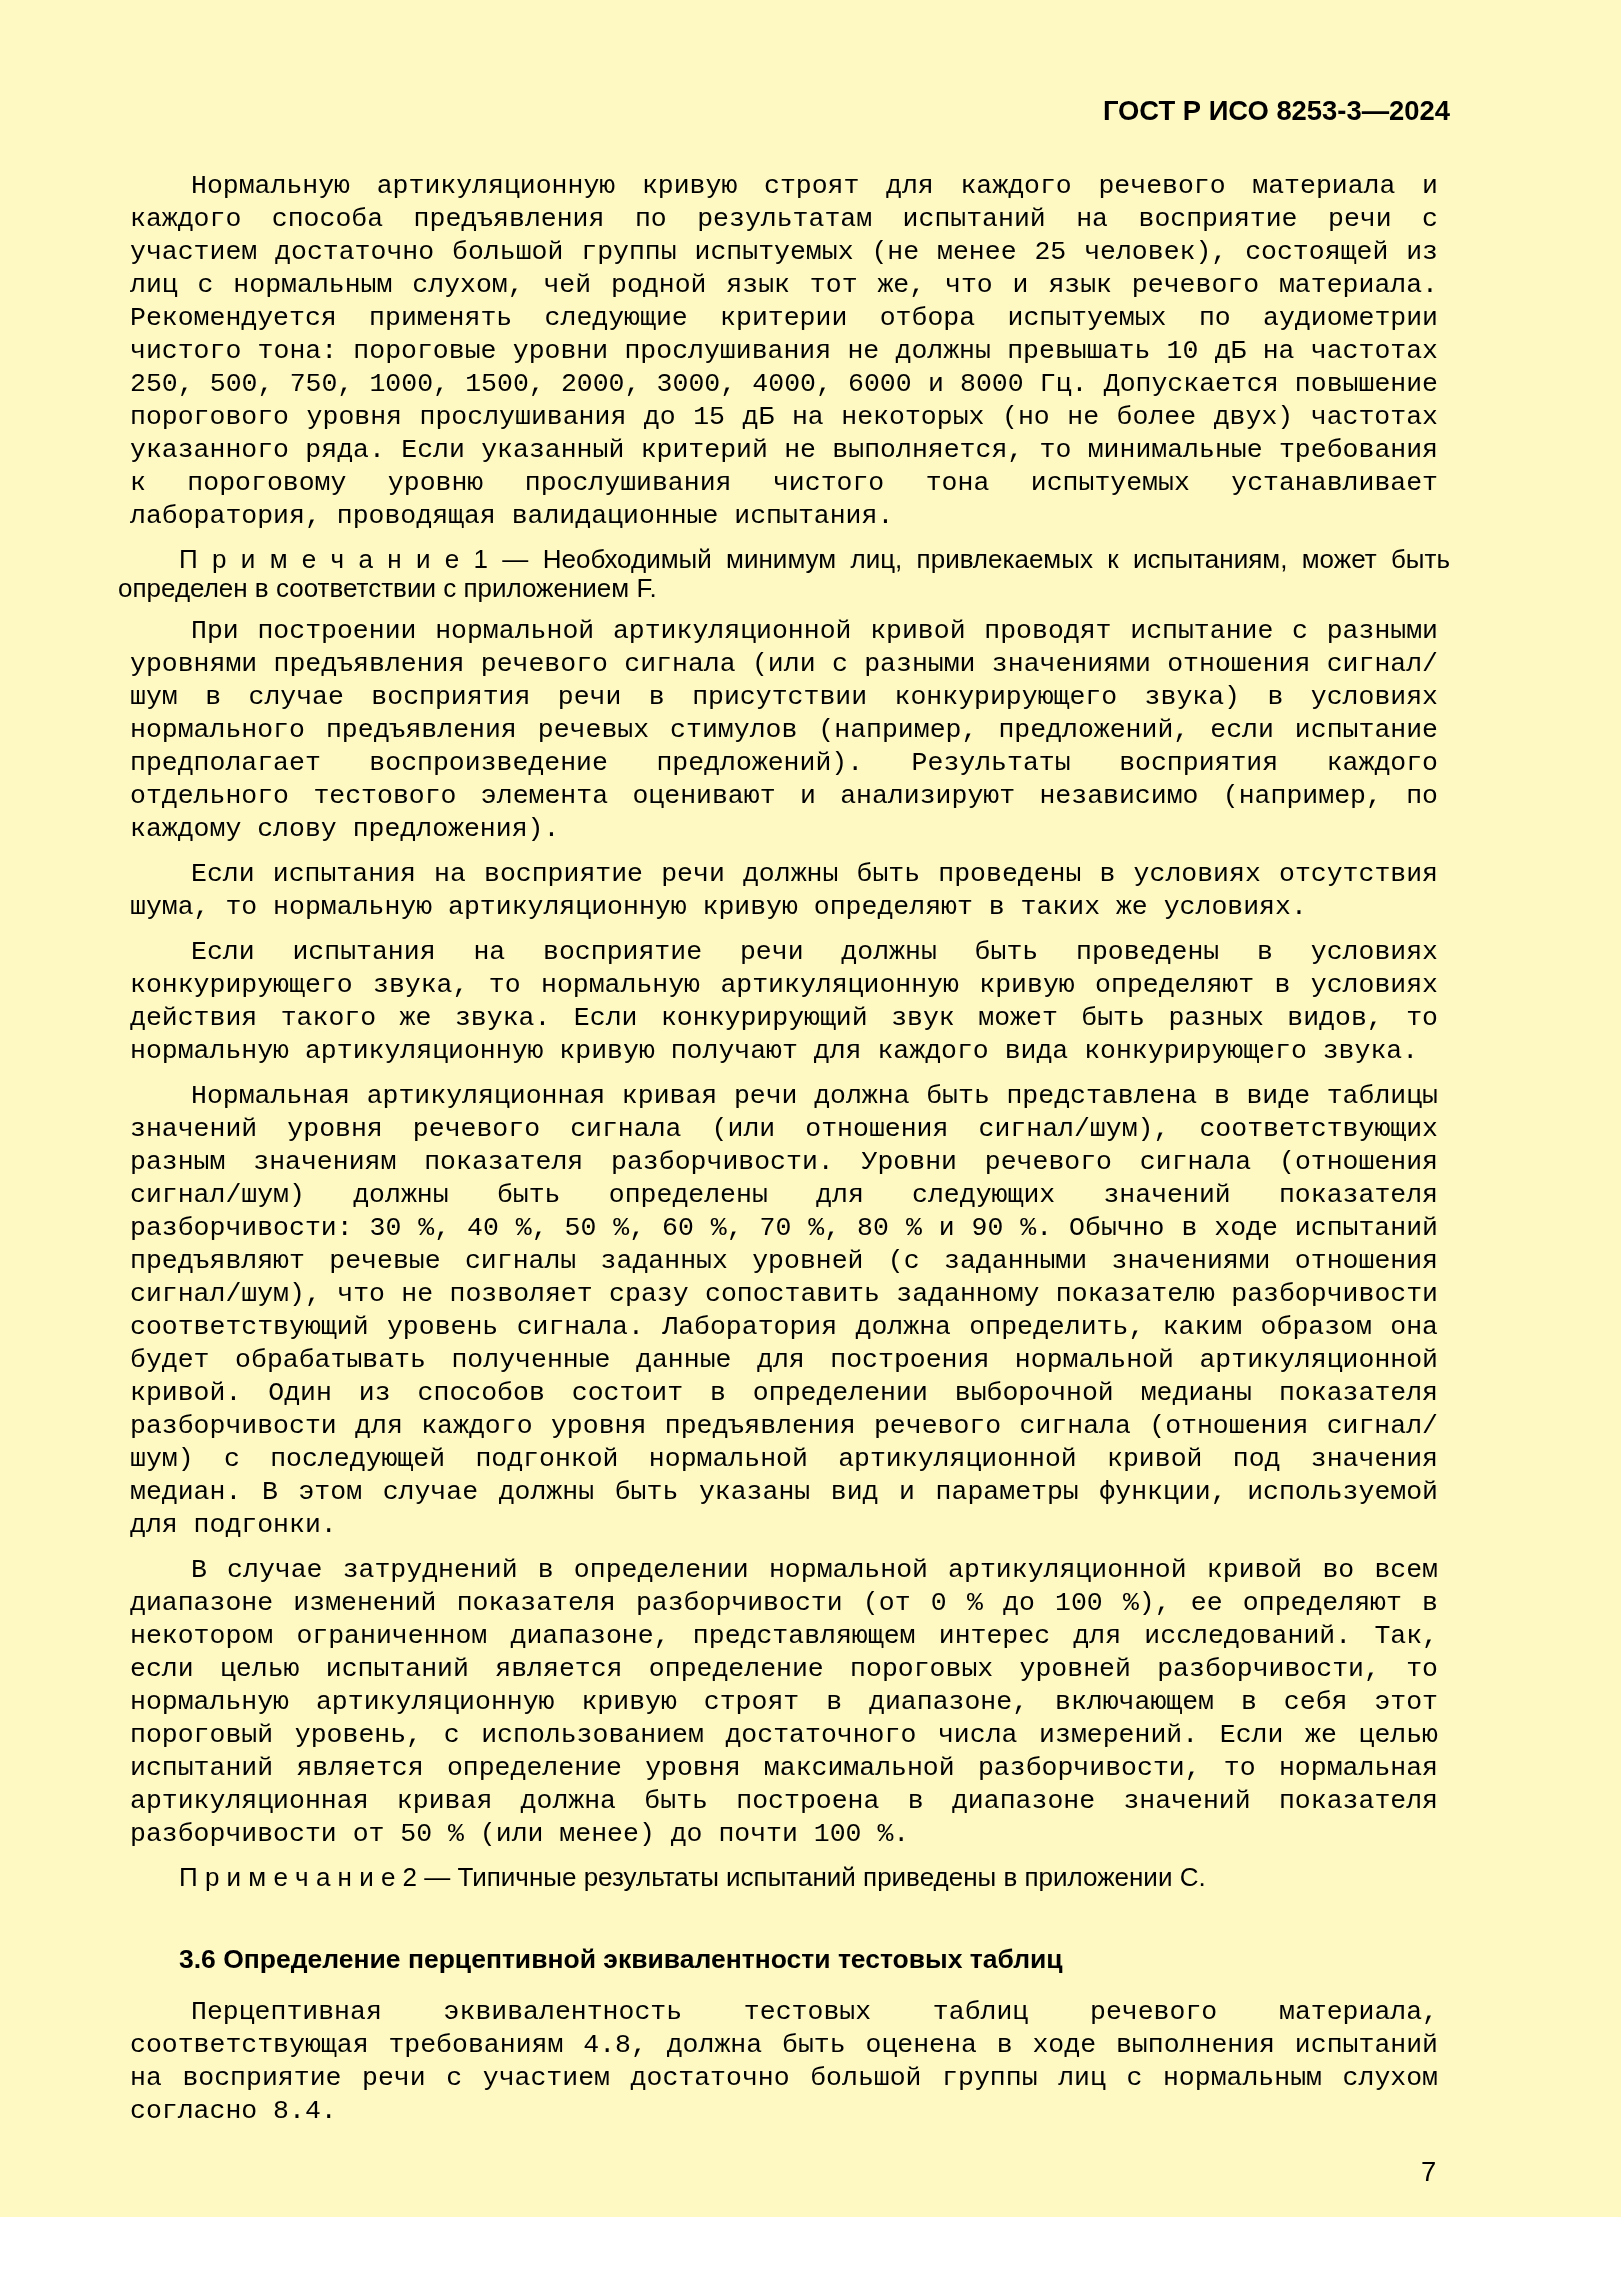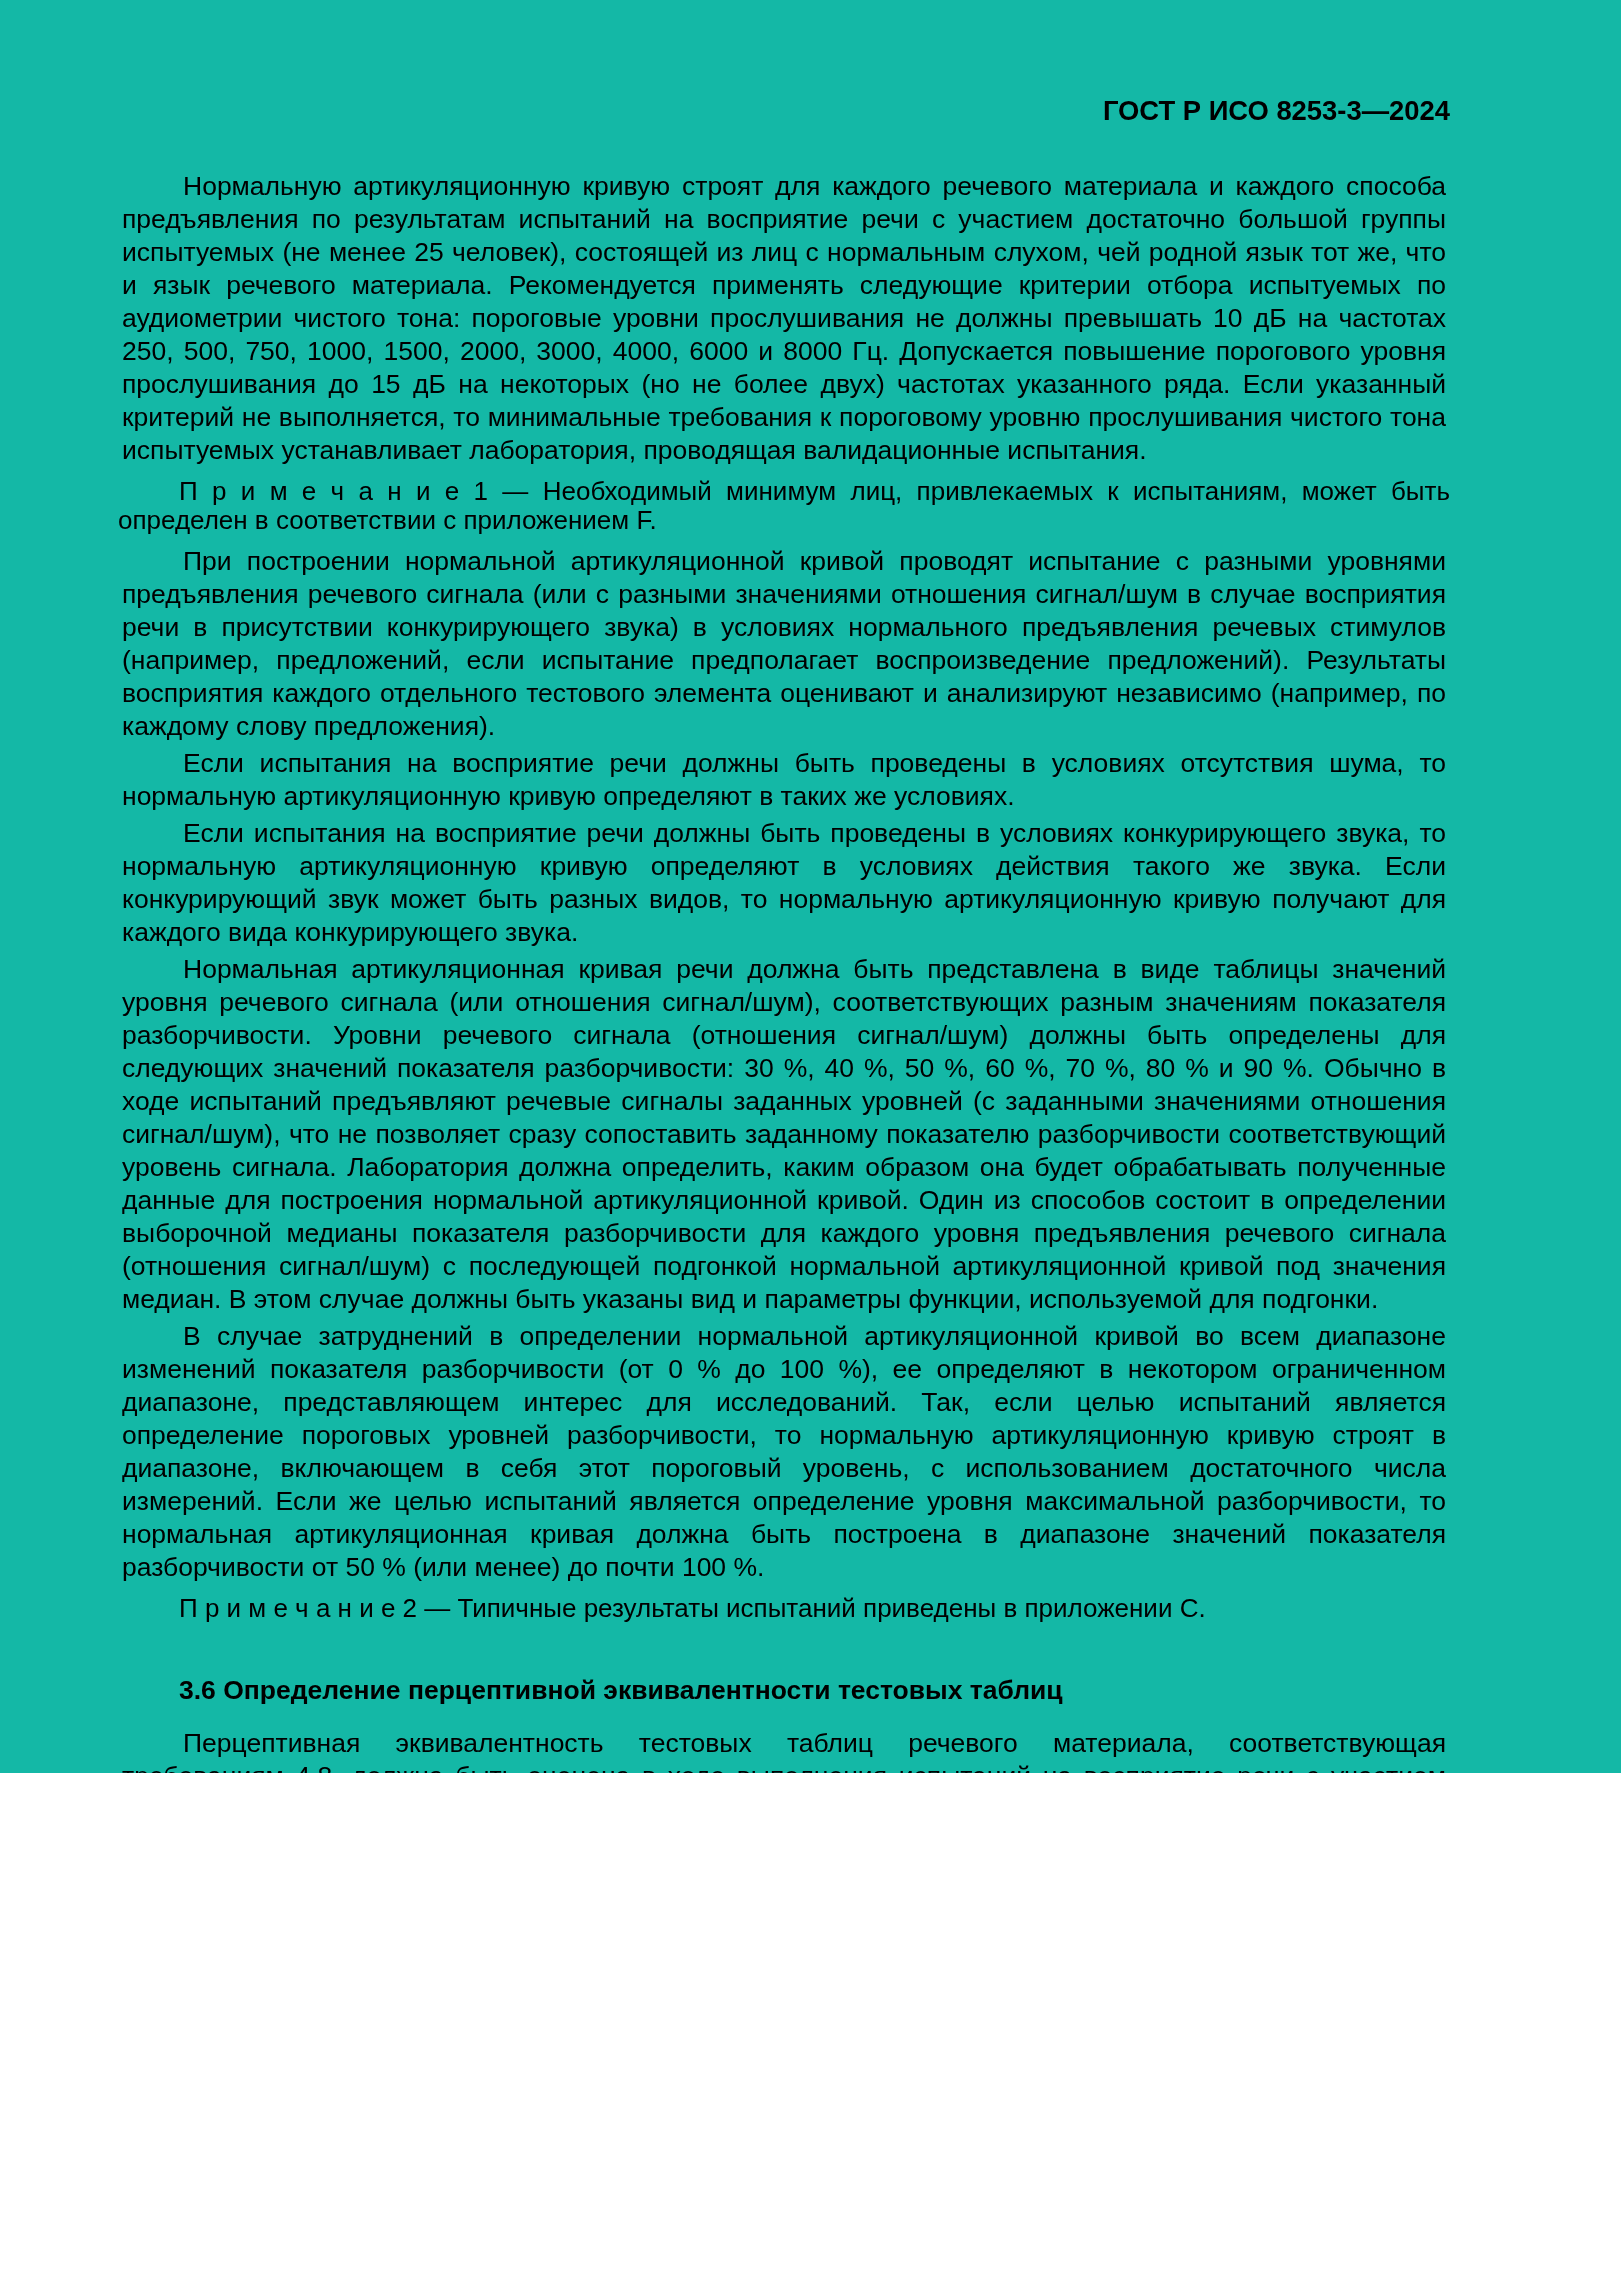--- a/index.html
+++ b/index.html
@@ -3,23 +3,23 @@
 <meta charset="utf-8">
 <style>
   html, body {
     margin: 0;
     padding: 0;
     background: #ffffff;
   }
   .page {
     position: relative;
     width: 1621px;
-    height: 1773px;
+    height: 2217px;
     box-sizing: border-box;
-    background: #14b8a6;
+    background: #fef9c3;
     color: #000000;
     font-family: "Liberation Sans", sans-serif;
     padding: 94px 171px 16px 118px;
     overflow: hidden;
   }
   .doc-header {
     text-align: right;
     font-weight: bold;
     font-size: 27.4px;
     line-height: 33px;
@@ -29,25 +29,26 @@
     font-size: 26.5px;
     line-height: 33px;
     font-weight: bold;
     margin: 0 0 19.6px 0;
     padding-left: 61px;
   }
   .sec-heading.second {
     margin-top: 51px;
   }
   .body-para {
-    margin: 4px;
+    margin: 12px;
     font-size: 26.5px;
     line-height: 33px;
     text-align: justify;
     text-indent: 61px;
+    font-family: Liberation Mono, monospace;
   }
   .note {
     margin: 10px 0;
     font-size: 26px;
     line-height: 29px;
     text-align: justify;
     text-indent: 61px;
   }
   .page-number {
     text-align: right;

